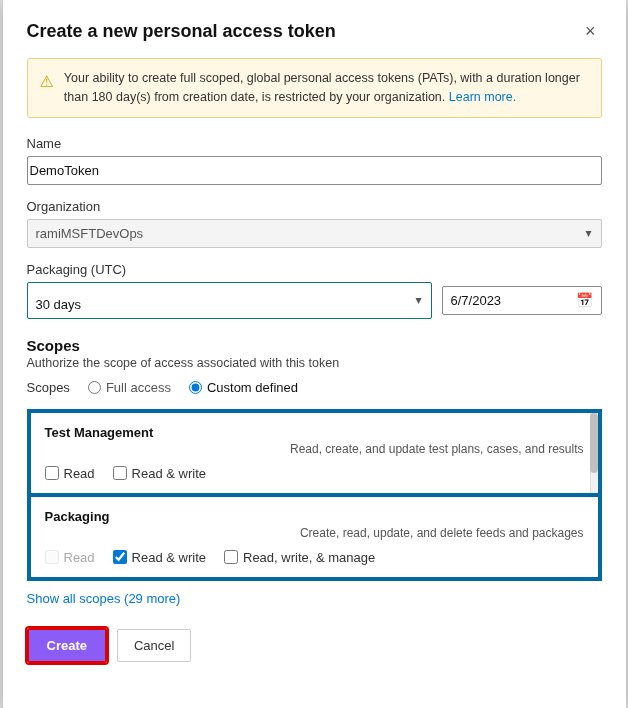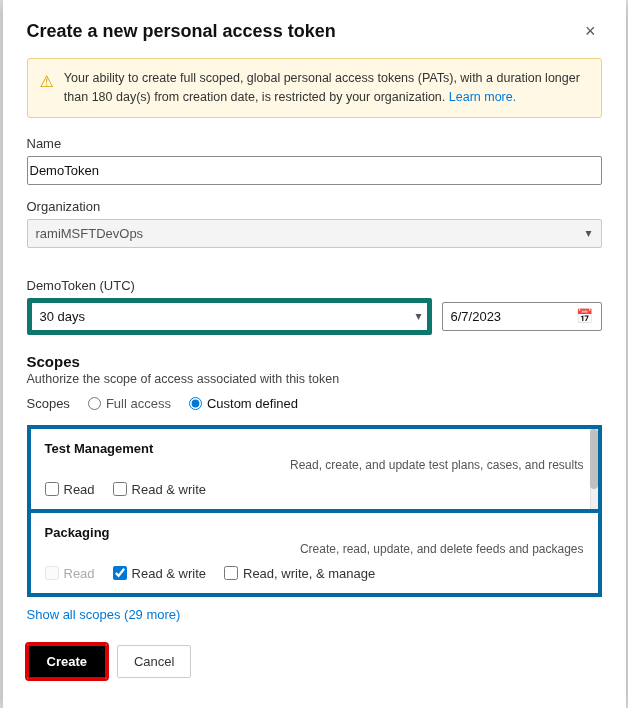--- a/index.html
+++ b/index.html
@@ -78,21 +78,21 @@
       padding: 6px 2px;
       font-size: 13px;
       color: #111;
       outline: none;
       border-radius: 2px;
       margin-bottom: 14px;
     }
 
     .select-wrapper {
       position: relative;
-      margin-bottom: 30px;
+      margin-bottom: 14px;
     }
     .select-input {
       width: 100%;
       border: 1px solid #c8c8c8;
       padding: 6px 32px 6px 8px;
       font-size: 13px;
       color: #555;
       background: #f4f4f4;
       appearance: none;
       -webkit-appearance: none;
@@ -249,21 +249,21 @@
       margin-bottom: 18px;
     }
 
     .footer {
       display: flex;
       gap: 10px;
       align-items: center;
       margin-top: 4px;
     }
     .create-btn {
-      background: #000000;
+      background: #8b5cf6;
       color: #fff;
       border: 2px solid #d00;
       padding: 8px 18px;
       font-size: 13px;
       font-weight: 600;
       border-radius: 2px;
       cursor: pointer;
       outline: 2px solid #d00;
       outline-offset: 0px;
     }
@@ -287,22 +287,22 @@
       gap: 10px;
       margin-bottom: 18px;
       align-items: center;
     }
     .expiration-select-wrapper {
       flex: 1;
       position: relative;
     }
     .expiration-select {
       width: 100%;
-      border: 5px solid #0f766e;
-      padding: 6px 32px 6px 8px;
+      border: 1px solid #0f766e;
+      padding: 14px 32px 6px 8px;
       font-size: 13px;
       color: #111;
       appearance: none;
       -webkit-appearance: none;
       outline: none;
       border-radius: 2px;
       background: #fff;
       cursor: pointer;
     }
   </style>
@@ -338,21 +338,21 @@
     <div class="select-wrapper">
       <select class="select-input">
         <option>ramiMSFTDevOps</option>
       </select>
       <span class="select-arrow">▾</span>
     </div>
   </div>
 
   
   <div>
-    <div class="expiration-label">DemoToken (UTC)</div>
+    <div class="expiration-label">Packaging (UTC)</div>
     <div class="expiration-fields">
       <div class="expiration-select-wrapper">
         <select class="expiration-select">
           <option>30 days</option>
           <option>60 days</option>
           <option>90 days</option>
           <option>Custom defined</option>
         </select>
         <span class="select-arrow">▾</span>
       </div>

